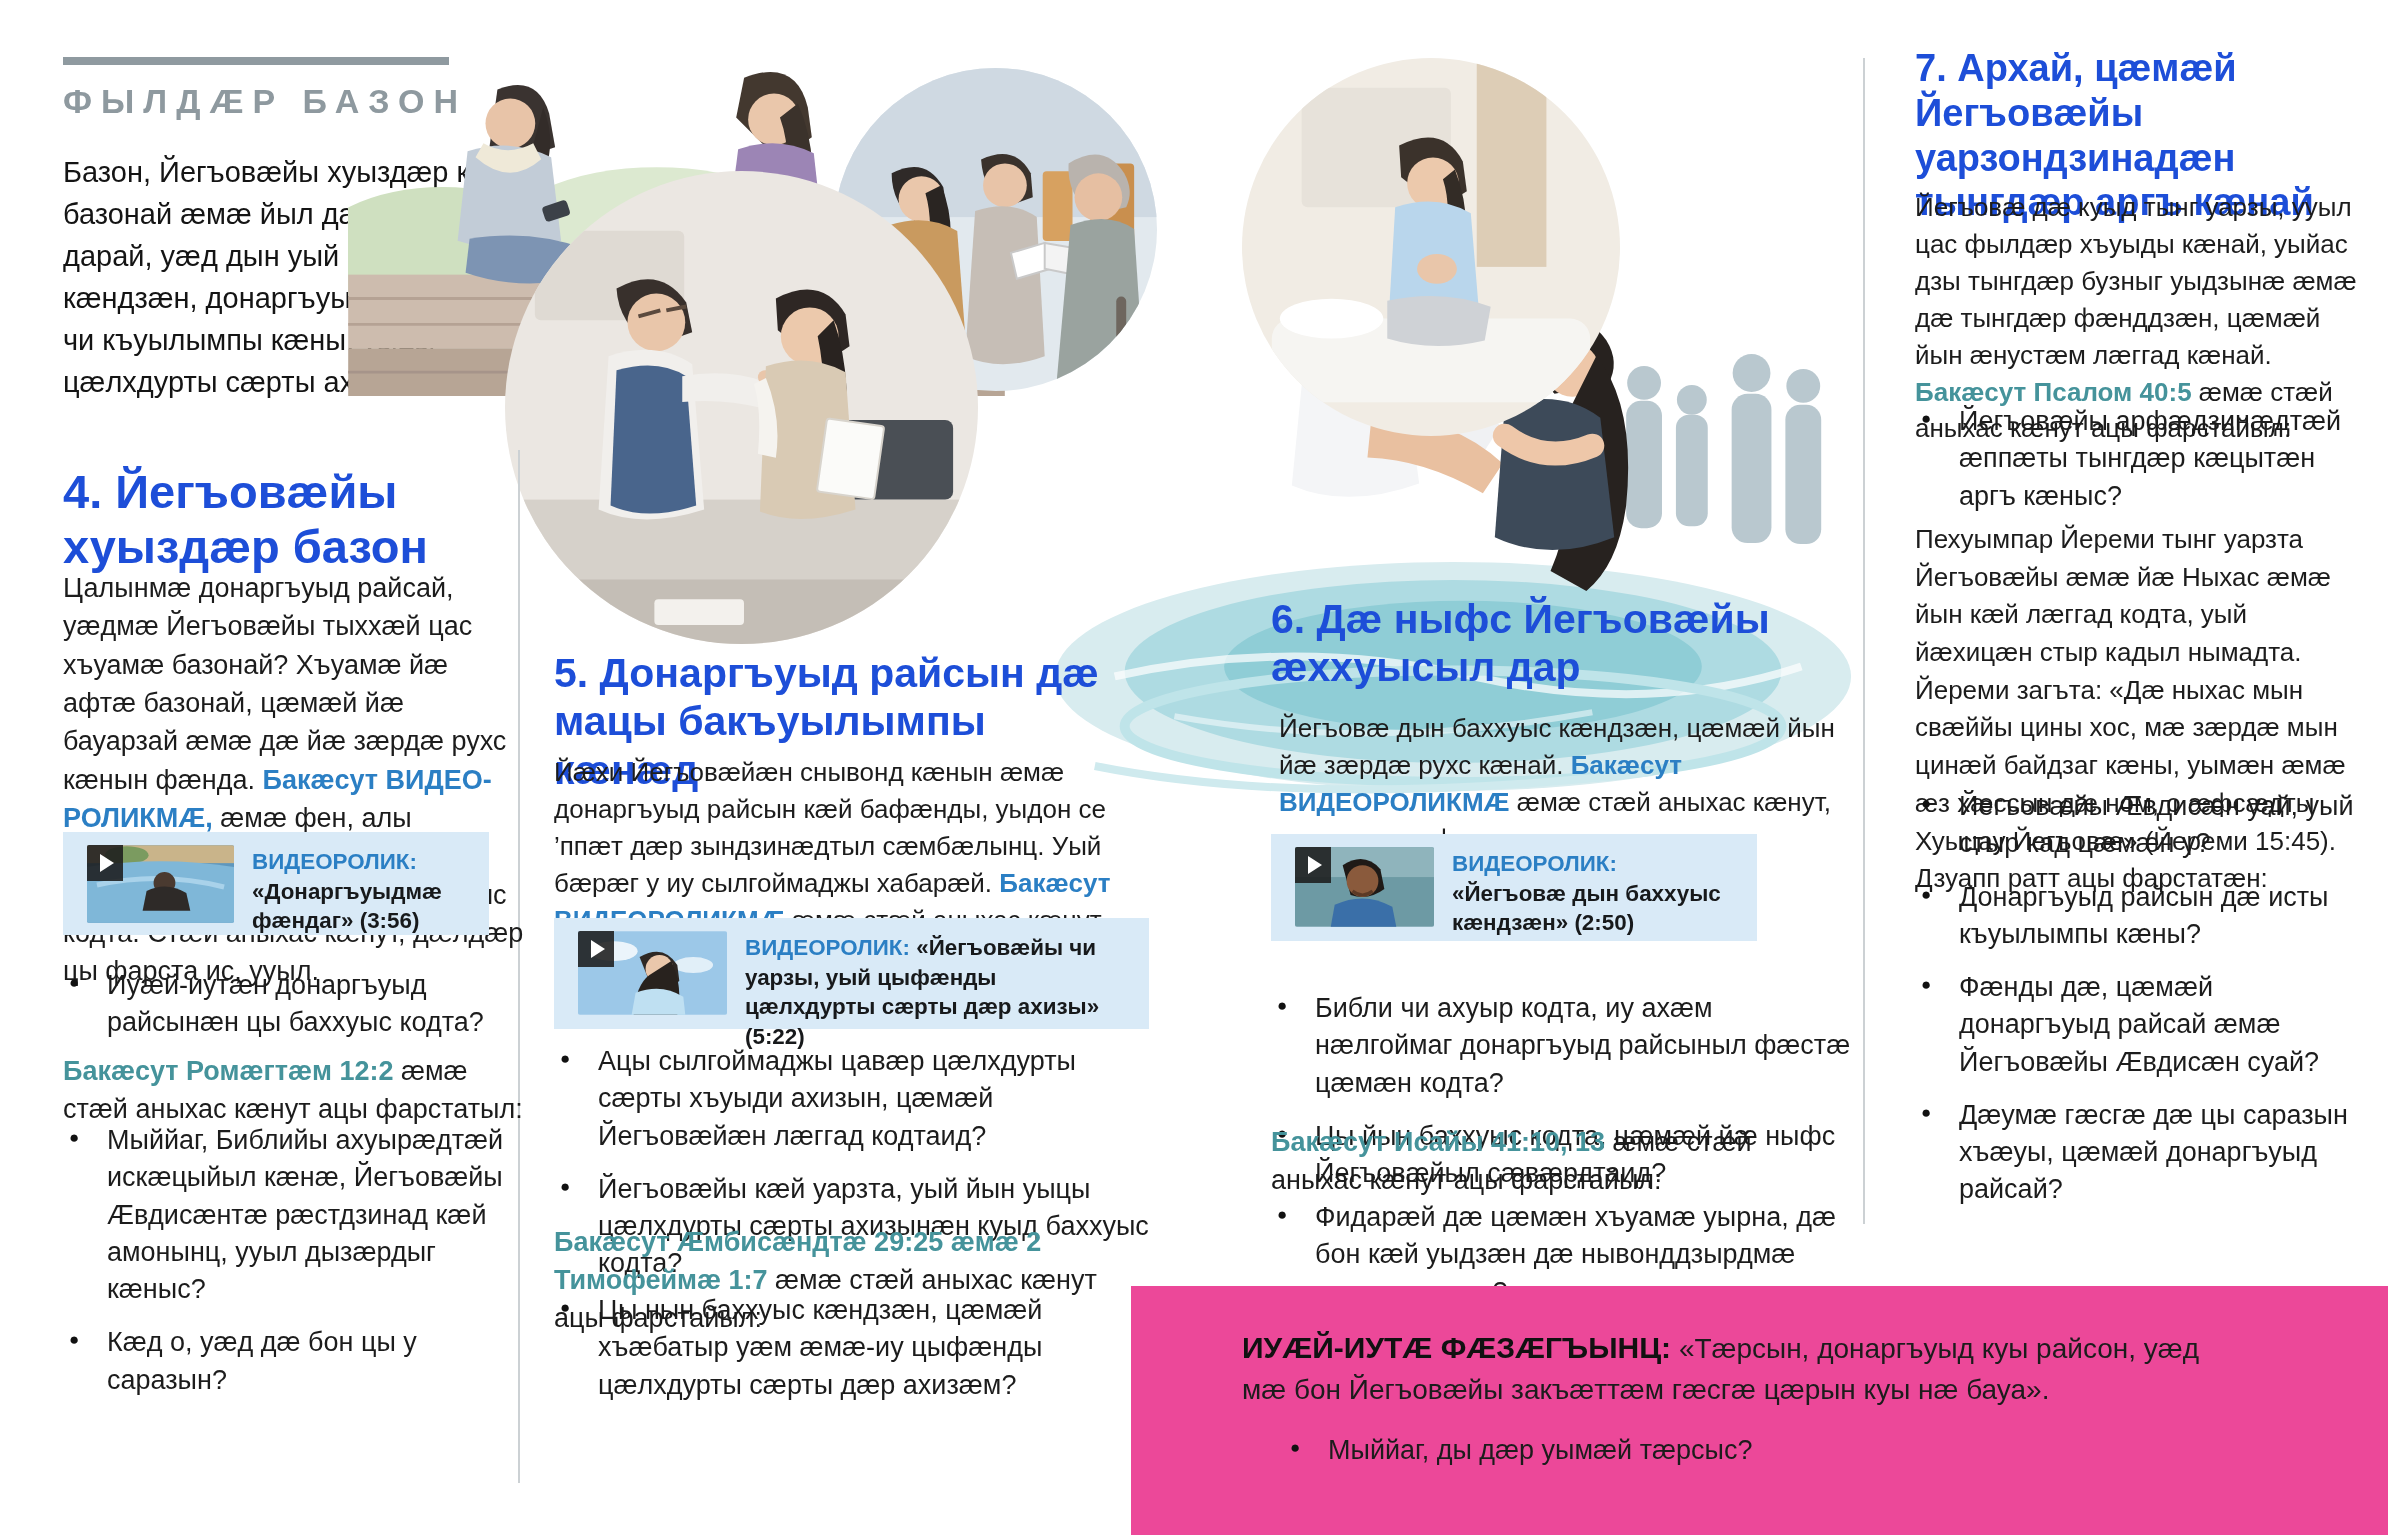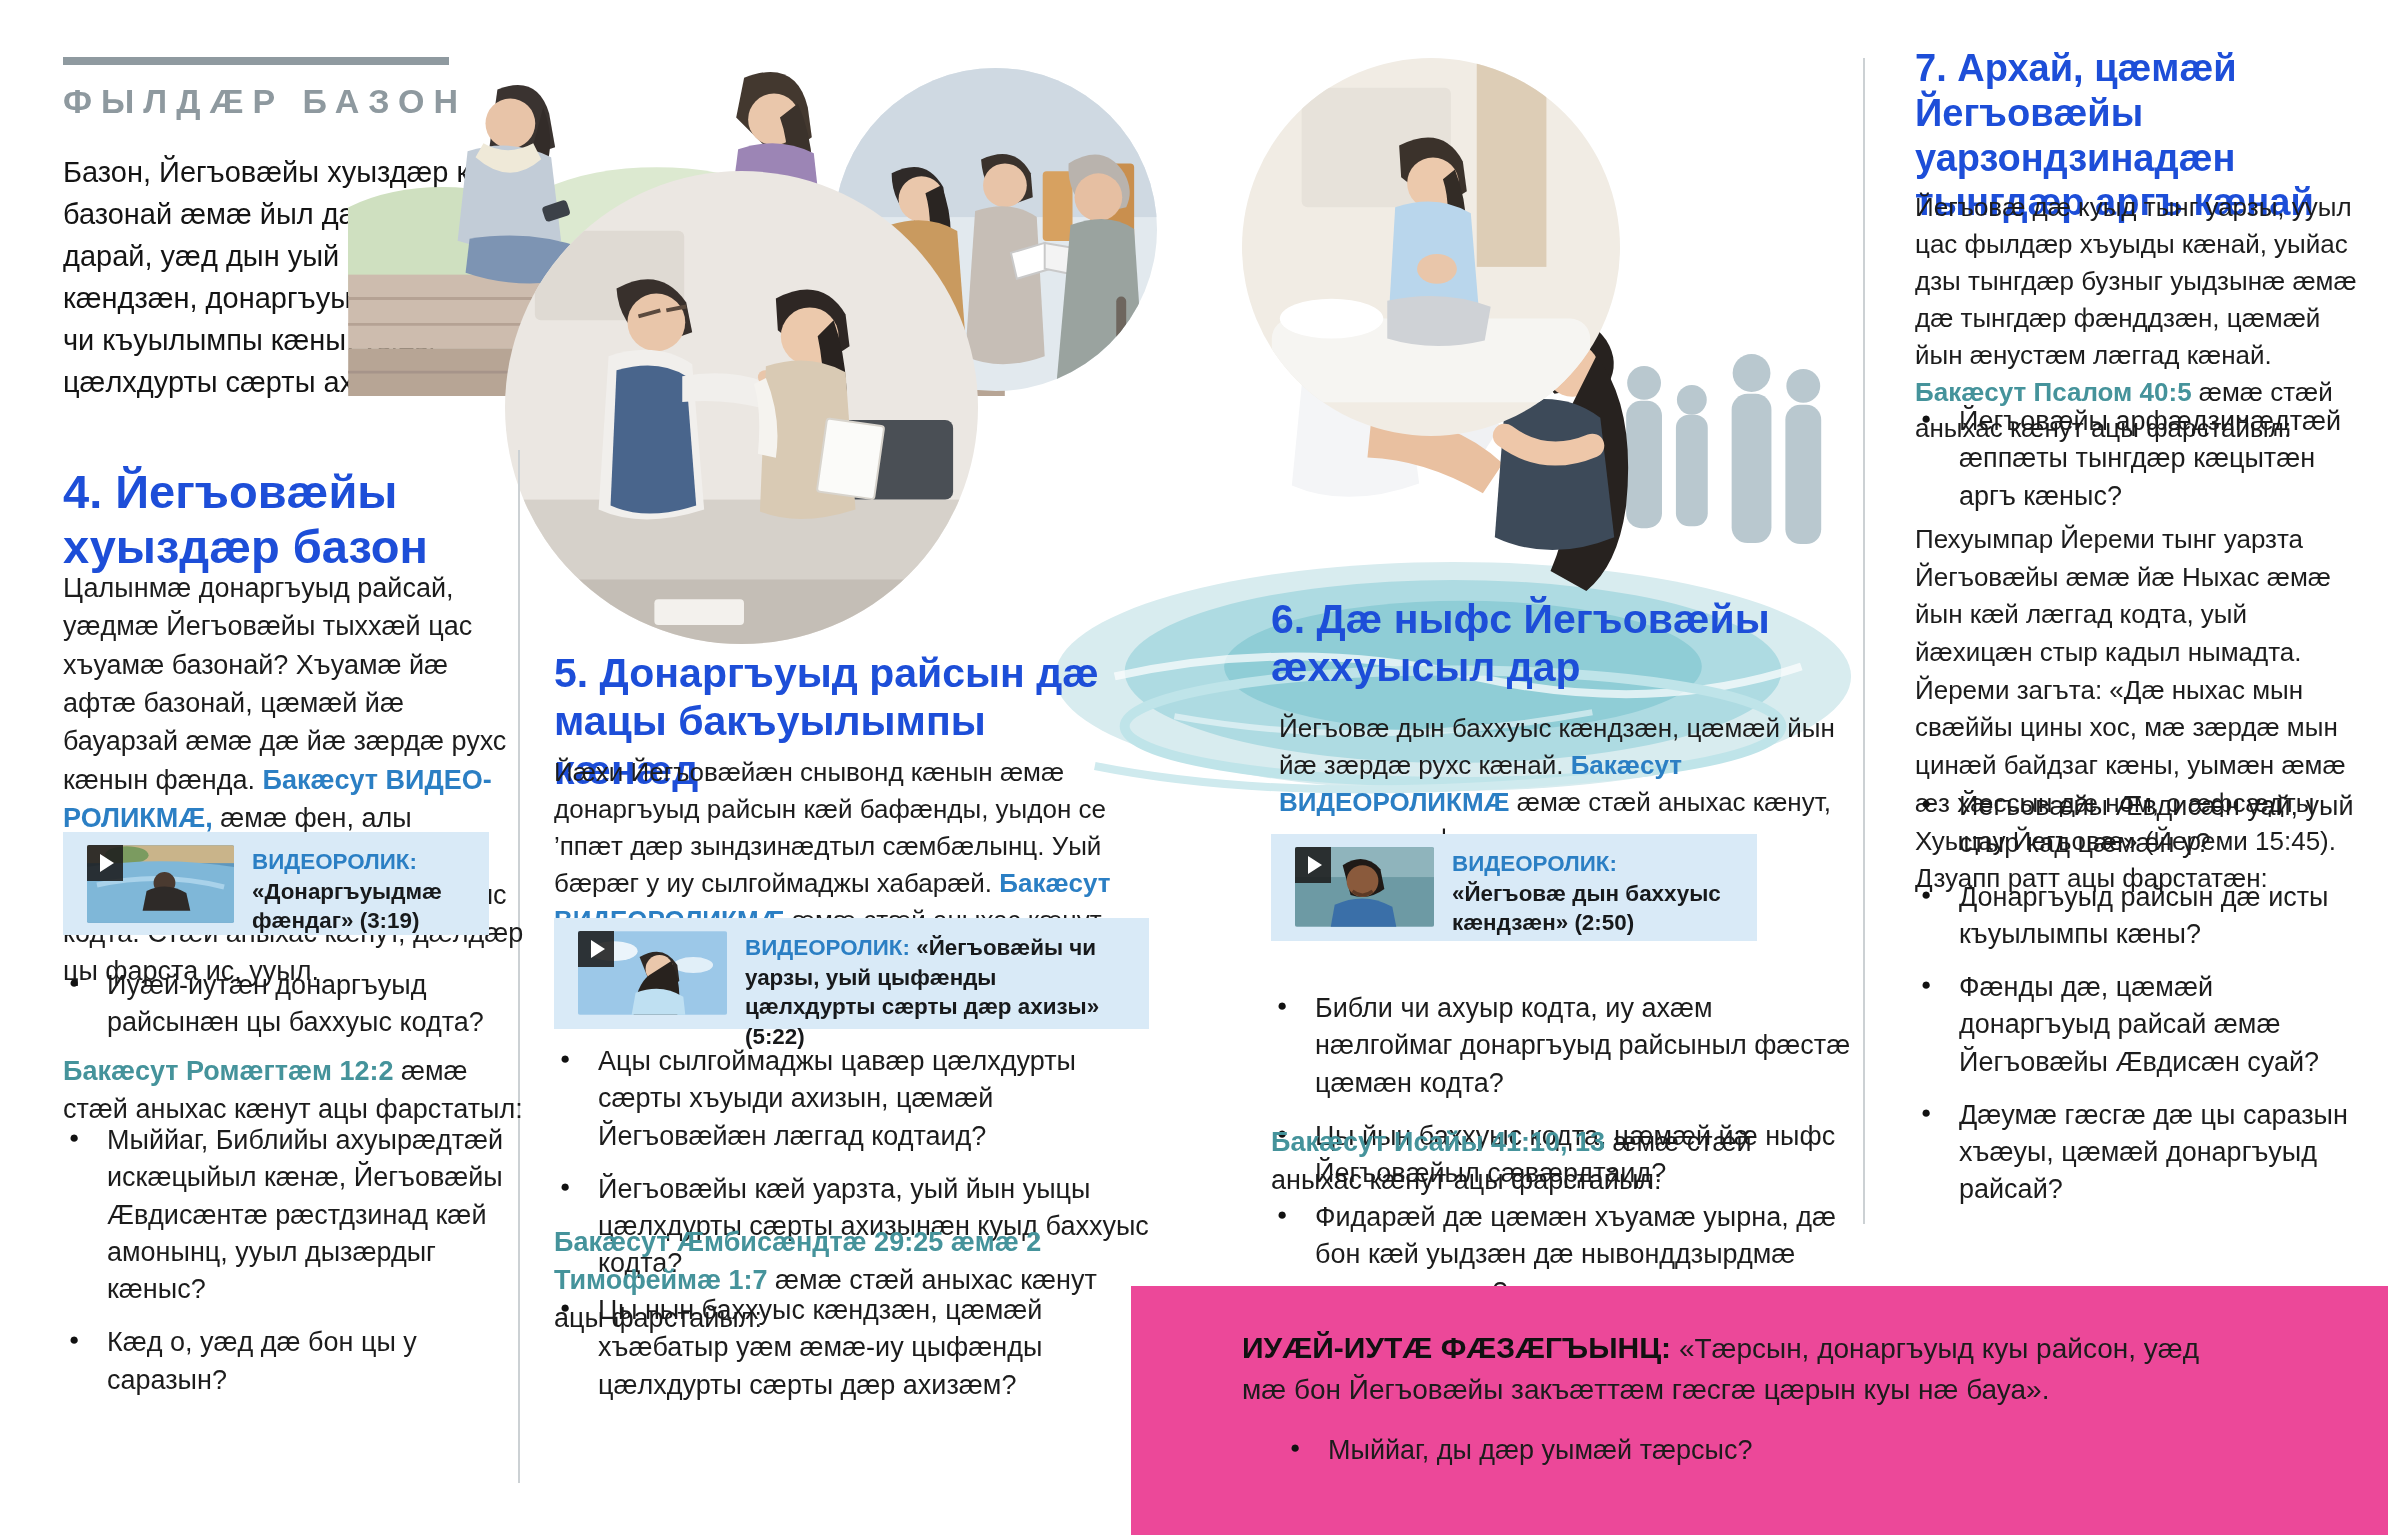--- a/index.html
+++ b/index.html
@@ -230,21 +230,21 @@
         <rect width="148" height="78" fill="#5f97bd"></rect>
         <rect x="0" y="0" width="148" height="18" fill="#c9b48a"></rect>
         <ellipse cx="40" cy="10" rx="22" ry="9" fill="#7b9b60"></ellipse>
         <path d="M0 22 q74 -12 148 0 l0 56 -148 0 z" fill="#7fb7d8"></path>
         <path d="M10 40 q64 -14 128 2" stroke="#a9d2ea" stroke-width="5" fill="none"></path>
         <circle cx="78" cy="38" r="11" fill="#4a3a30"></circle>
         <path d="M60 46 q20 -10 40 2 l4 18 -48 0 z" fill="#2e2a28"></path>
       </svg>
       <div class="playbtn"></div>
     </div>
-    <div class="vtext"><span class="link vlabel">ВИДЕОРОЛИК:</span><span>«Донаргъуыдмæ фæндаг»</span> <span>(3:19)</span></div>
+    <div class="vtext"><span class="link vlabel">ВИДЕОРОЛИК:</span><span>«Донаргъуыдмæ фæндаг»</span> <span>(3:56)</span></div>
   </div>
 
   <ul class="abs q u4a">
     <li><span>Иуæй-иутæн донаргъуыд райсынæн цы баххуыс кодта?</span></li>
   </ul>
 
   <p class="abs refline r4" style="margin:0;"><span class="ref">Бакæсут Ромæгтæм 12:2</span><span> æмæ стæй аныхас кæнут ацы фарстатыл:</span></p>
 
   <ul class="abs q u4b">
     <li><span>Мыййаг, Библийы ахуырæдтæй искæцыйыл кæнæ, Йегъовæйы Æвдисæнтæ рæстдзинад кæй амонынц, ууыл дызæрдыг кæныс?</span></li>

